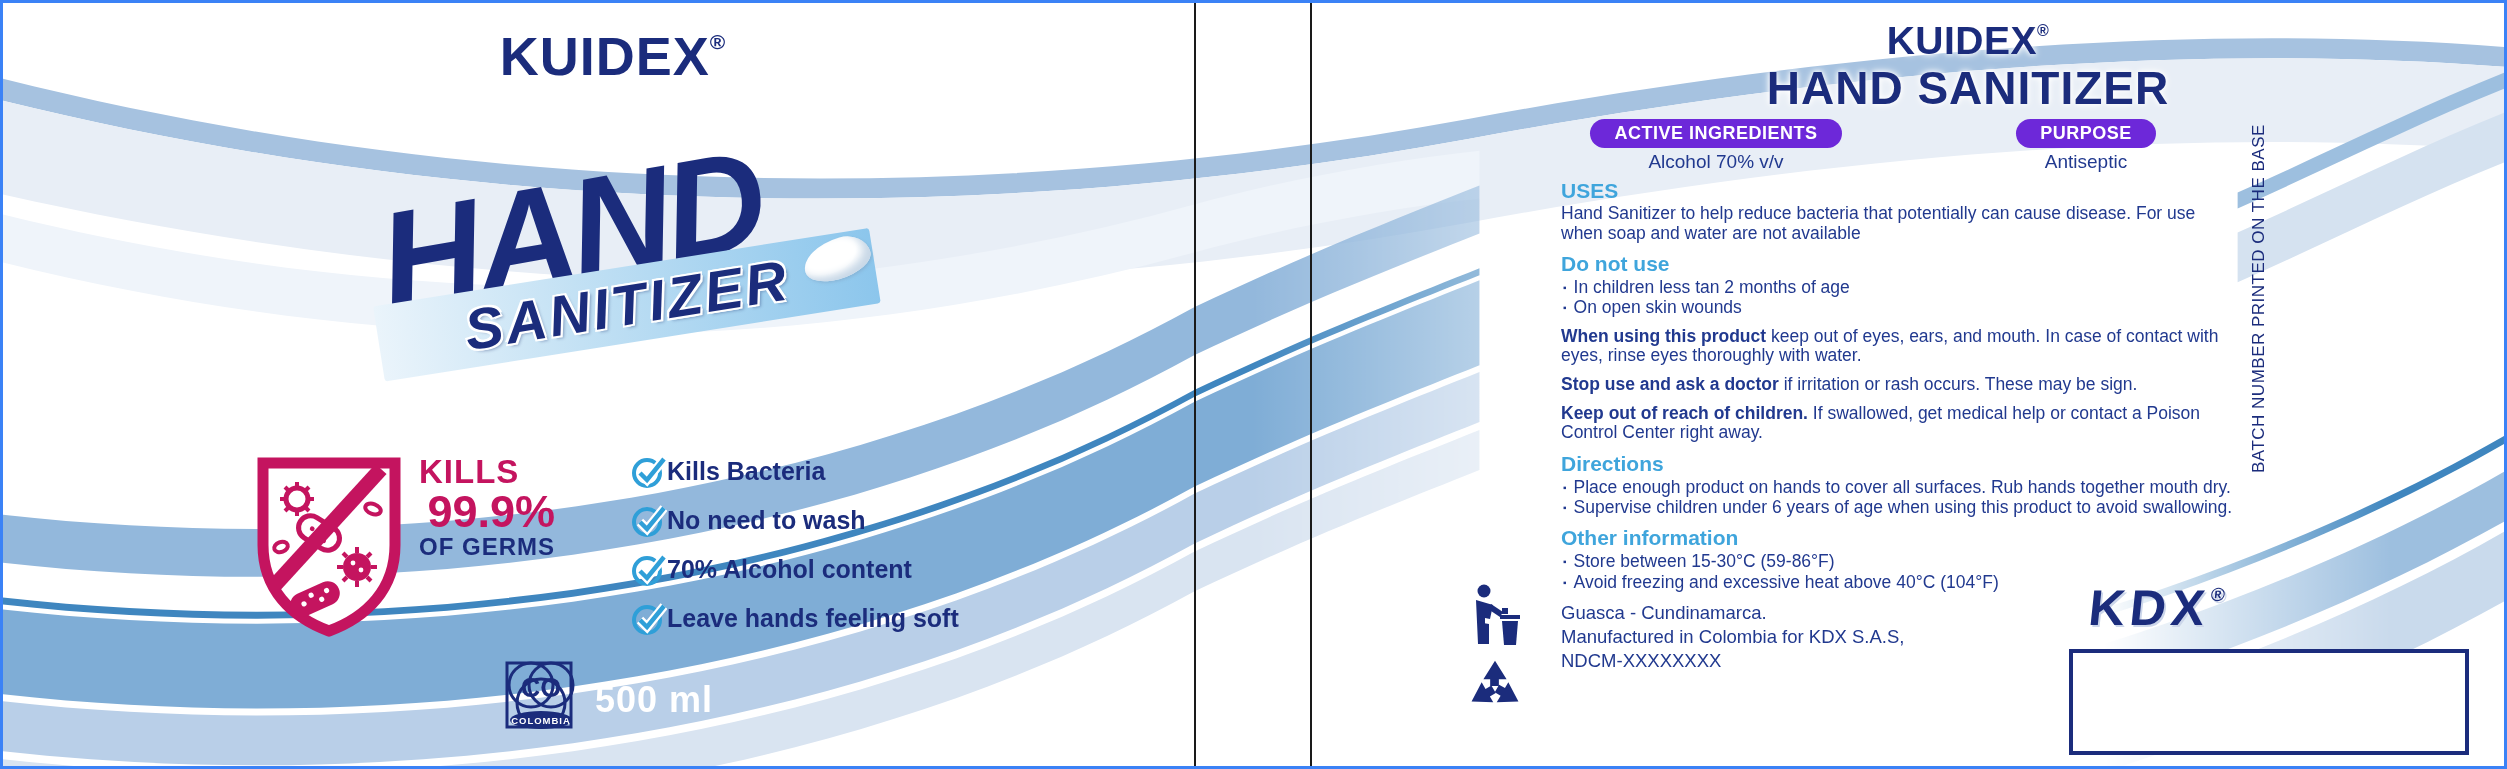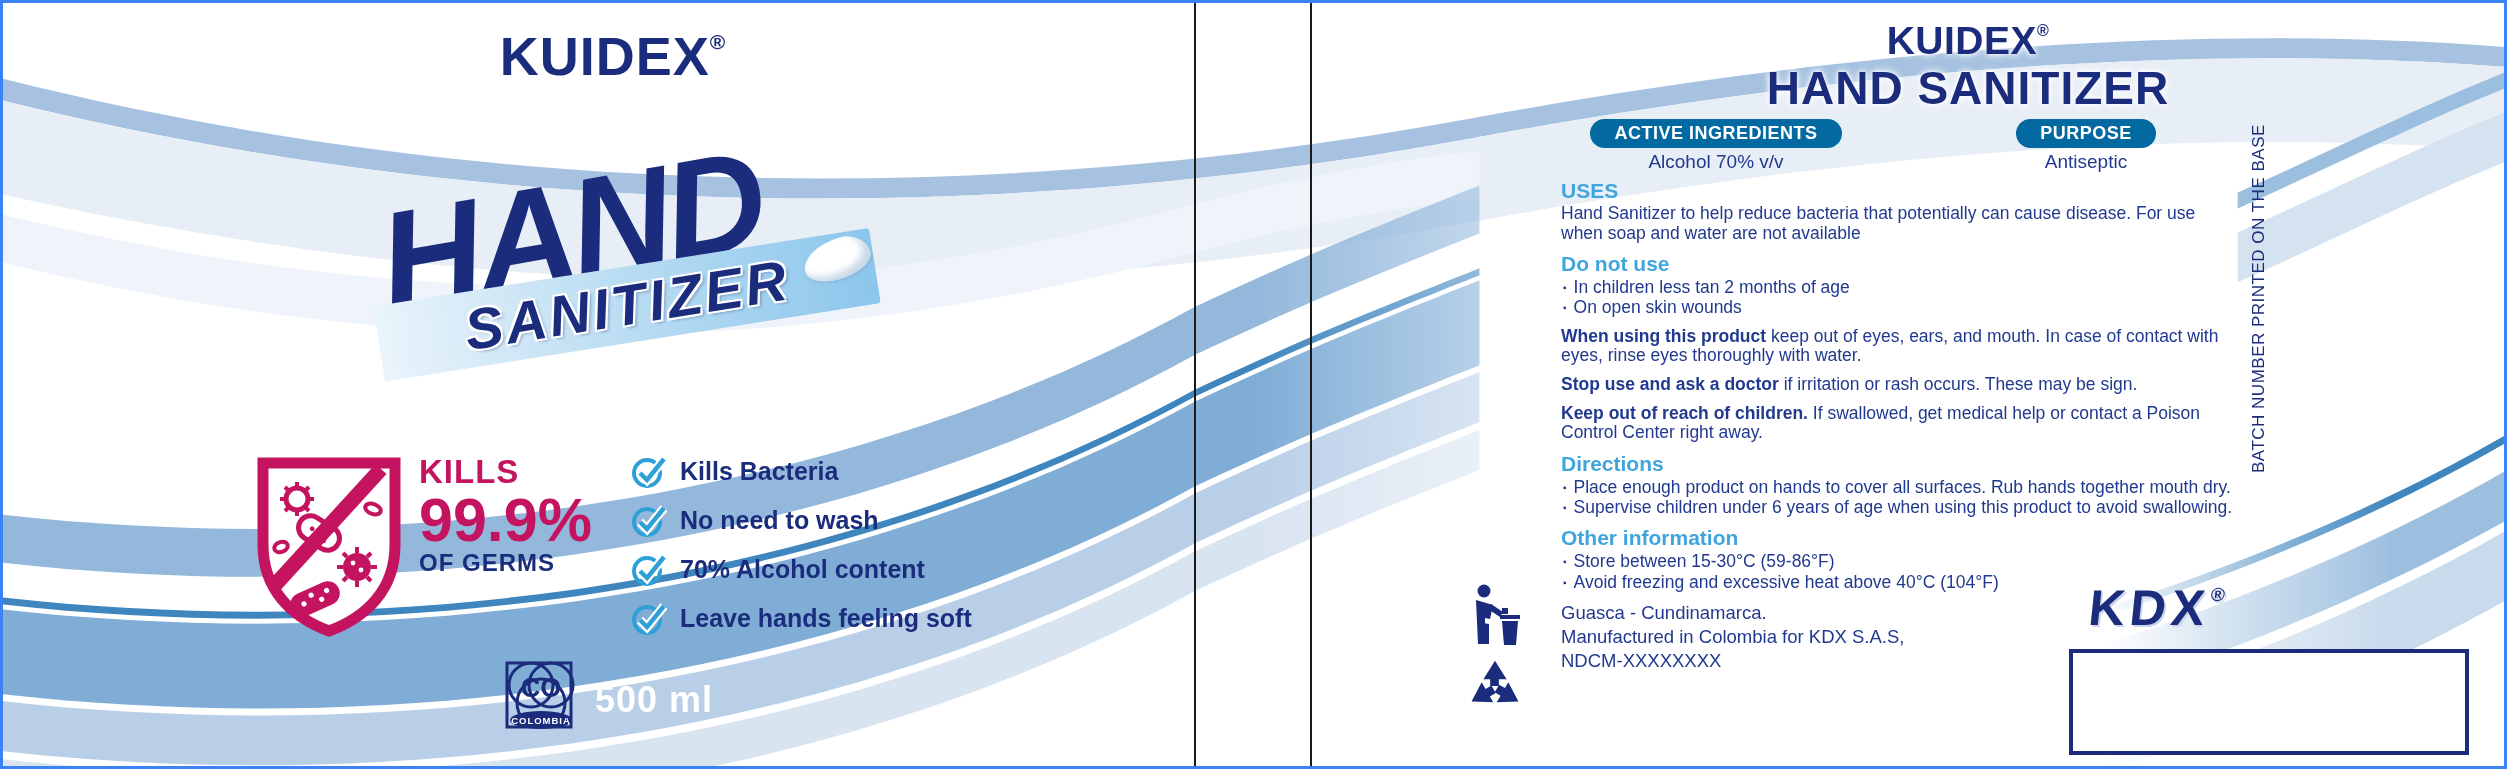--- a/index.html
+++ b/index.html
@@ -22,38 +22,38 @@
     display:flex;align-items:center;justify-content:center;}
   .sani-text{font-size:57px;font-weight:800;font-style:italic;color:#1b2c7c;letter-spacing:3px;
     text-shadow:2px 2px 0 #fff,-2px -2px 0 #fff,2px -2px 0 #fff,-2px 2px 0 #fff,3px 3px 3px rgba(30,50,110,.35);}
   .droplet{position:absolute;left:800px;top:236px;width:68px;height:40px;z-index:3;
     background:radial-gradient(ellipse at 35% 30%,#ffffff 50%,#e7eef5 72%,#ffffff 100%);
     border-radius:62% 38% 55% 45%/60% 55% 45% 40%;transform:rotate(-16deg);
     box-shadow:inset -5px -5px 9px #c7d7e6,1px 2px 3px rgba(120,150,180,.35);}
   .shield{position:absolute;left:250px;top:446px;z-index:2;}
   .kills{position:absolute;left:416px;top:452px;z-index:2;color:#c4145f;font-weight:800;line-height:1.02;}
   .kills .l1{font-size:33px;letter-spacing:1px;}
-  .kills .l2{font-size:61px;}
+  .kills .l2{font-size:45px;text-align:right;}
   .kills .l3{font-size:24px;color:#1b2c7c;letter-spacing:1px;}
   .benefits{position:absolute;left:628px;top:450px;z-index:2;}
-  .benefit{display:flex;align-items:center;gap:13px;margin-bottom:13px;}
+  .benefit{display:flex;align-items:center;margin-bottom:13px;}
   .benefit-label{font-size:25px;font-weight:700;color:#1b2c7c;}
   .co-logo{position:absolute;left:498px;top:654px;z-index:2;}
   .vol{position:absolute;left:592px;top:676px;z-index:2;font-size:36px;font-weight:800;color:#fff;letter-spacing:1px;}
 
   
   .back-title{position:absolute;left:1725px;top:16px;width:480px;text-align:center;z-index:2;color:#1b2c7c;
     text-shadow:0 0 5px #fff,0 0 9px #fff;}
   .bt1{font-size:39px;font-weight:800;letter-spacing:.5px;}
   .bt1 sup{font-size:16px;vertical-align:18px;}
   .bt2{font-size:46px;font-weight:800;letter-spacing:1px;margin-top:-2px;}
   .pills{position:absolute;left:1558px;top:116px;width:676px;height:58px;z-index:2;}
   .pill-col{position:absolute;top:0;width:310px;text-align:center;}
   .pill-col.c1{left:0;} .pill-col.c2{left:370px;}
-  .pill{display:inline-block;background:#0369a1;color:#fff;font-weight:700;font-size:18px;
+  .pill{display:inline-block;background:#6d28d9;color:#fff;font-weight:700;font-size:18px;
     padding:4px 24px;border-radius:17px;letter-spacing:.5px;}
   .pill-val{font-size:19px;color:#21398f;margin-top:3px;}
   .facts{position:absolute;left:1558px;top:176px;width:676px;z-index:2;color:#21398f;}
   .sect{margin-bottom:9px;}
   .sect-h{color:#3fa5dc;font-weight:700;font-size:21px;margin-bottom:1px;}
   .sect-p{font-size:17.5px;line-height:1.12;}
   .lead{font-weight:700;}
   .bullet{display:flex;font-size:17.5px;line-height:1.16;}
   .bullet .bm{font-size:10px;margin:5px 7px 0 2px;}
   .icons-col{position:absolute;left:1460px;top:580px;width:64px;z-index:2;display:flex;

